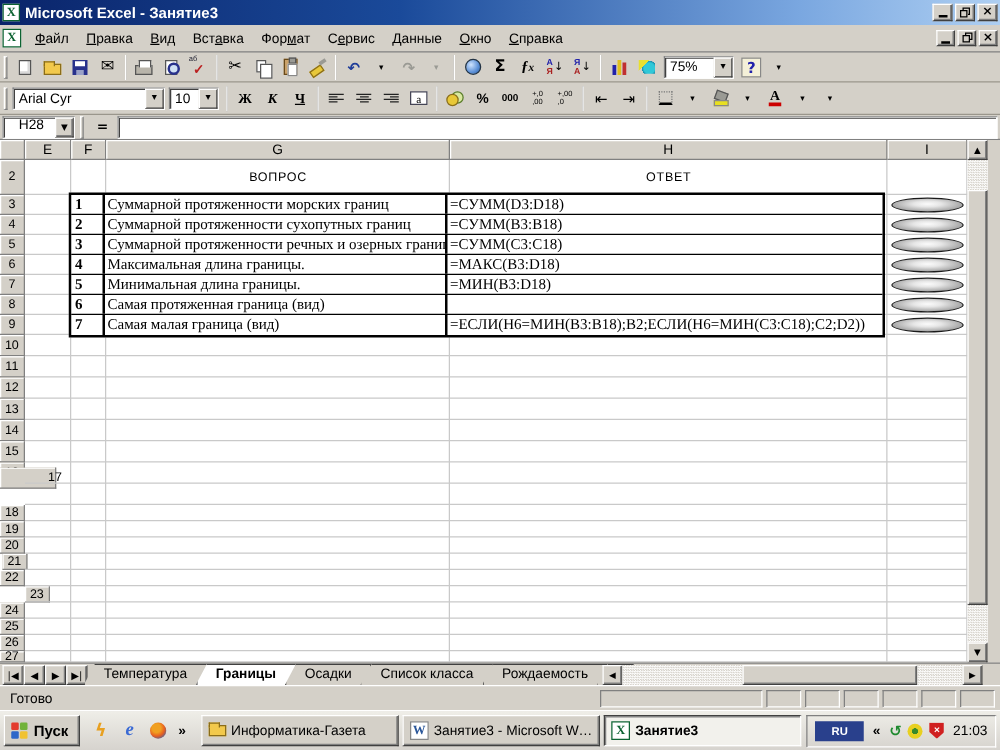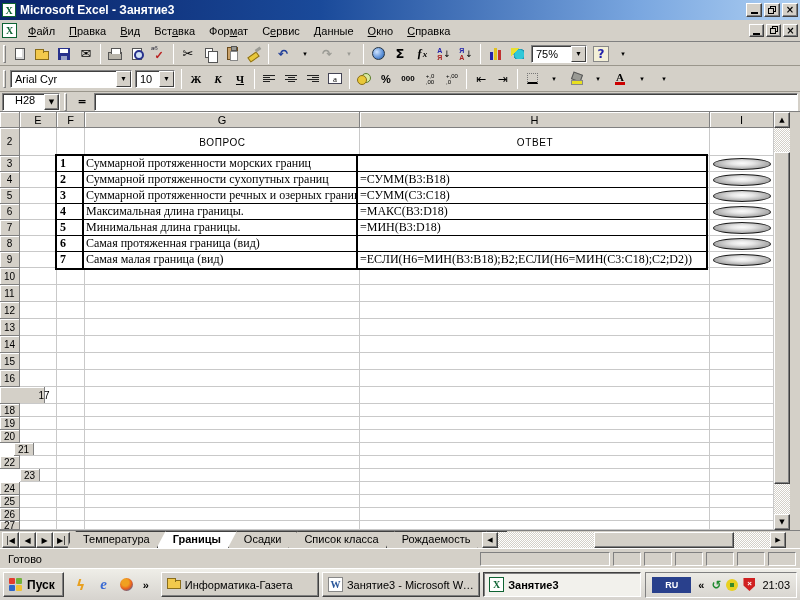--- a/index.html
+++ b/index.html
@@ -452,25 +452,25 @@
       <div class="rcell" style="left: 0px; top: 108px; width: 20px; height: 16px;">7</div>
       <div class="rcell" style="left: 0px; top: 124px; width: 20px; height: 16px;">8</div>
       <div class="rcell" style="left: 0px; top: 140px; width: 20px; height: 16px;">9</div>
       <div class="rcell" style="left: 0px; top: 156px; width: 20px; height: 17px;">10</div>
       <div class="rcell" style="left: 0px; top: 173px; width: 20px; height: 17px;">11</div>
       <div class="rcell" style="left: 0px; top: 190px; width: 20px; height: 17px;">12</div>
       <div class="rcell" style="left: 0px; top: 207px; width: 20px; height: 17px;">13</div>
       <div class="rcell" style="left: 0px; top: 224px; width: 20px; height: 17px;">14</div>
       <div class="rcell" style="left: 0px; top: 241px; width: 20px; height: 17px;">15</div>
       <div class="rcell" style="left: 0px; top: 258px; width: 20px; height: 17px;">16</div>
-      <div class="rcell" style="left: 0px; top: 275px; width: 20px; height: 17px; padding-left: 44px;">17</div>
+      <div class="rcell" style="left: 0px; top: 262px; width: 20px; height: 17px; padding-left: 44px;">17</div>
       <div class="rcell" style="left: 0px; top: 292px; width: 20px; height: 13px;">18</div>
       <div class="rcell" style="left: 0px; top: 305px; width: 20px; height: 13px;">19</div>
       <div class="rcell" style="left: 0px; top: 318px; width: 20px; height: 13px;">20</div>
-      <div class="rcell" style="left: 14px; top: 331px; width: 20px; height: 13px; text-align: center;">21</div>
+      <div class="rcell" style="left: 2px; top: 331px; width: 20px; height: 13px; text-align: center;">21</div>
       <div class="rcell" style="left: 0px; top: 344px; width: 20px; height: 13px;">22</div>
       <div class="rcell" style="left: 0px; top: 357px; width: 20px; height: 13px; margin-left: 20px;">23</div>
       <div class="rcell" style="left: 0px; top: 370px; width: 20px; height: 13px;">24</div>
       <div class="rcell" style="left: 0px; top: 383px; width: 20px; height: 13px;">25</div>
       <div class="rcell" style="left: 0px; top: 396px; width: 20px; height: 13px;">26</div>
       <div class="rcell" style="left: 0px; top: 409px; width: 20px; height: 9px;">27</div>
       <div class="gl-v" style="left: 56px; top: 16px; width: 1px; height: 402px;"></div>
       <div class="gl-v" style="left: 84px; top: 16px; width: 1px; height: 402px;"></div>
       <div class="gl-v" style="left: 359px; top: 16px; width: 1px; height: 402px;"></div>
       <div class="gl-v" style="left: 709px; top: 16px; width: 1px; height: 402px;"></div>
@@ -500,20 +500,21 @@
       <div class="gl-h" style="left: 20px; top: 382px; width: 754px; height: 1px;"></div>
       <div class="gl-h" style="left: 20px; top: 395px; width: 754px; height: 1px;"></div>
       <div class="gl-h" style="left: 20px; top: 408px; width: 754px; height: 1px;"></div>
       <div class="gl-h" style="left: 20px; top: 417px; width: 754px; height: 1px;"></div>
       <div class="hdr-label" style="left: 85px; top: 16px; width: 275px; height: 28px;">ВОПРОС</div>
       <div class="hdr-label" style="left: 360px; top: 16px; width: 350px; height: 28px;">ОТВЕТ</div>
       <div class="xtable" style="left: 55px; top: 42px;">
         <div class="t-row">
           <span class="t-num">1</span>
           <span class="t-q">Суммарной протяженности морских границ</span>
+          <span class="t-a">=СУММ(D3:D18)</span>
         </div>
         <div class="t-row">
           <span class="t-num">2</span>
           <span class="t-q">Суммарной протяженности сухопутных границ</span>
           <span class="t-a">=СУММ(B3:B18)</span>
         </div>
         <div class="t-row">
           <span class="t-num">3</span>
           <span class="t-q">Суммарной протяженности речных и озерных границ</span>
           <span class="t-a">=СУММ(C3:C18)</span>

